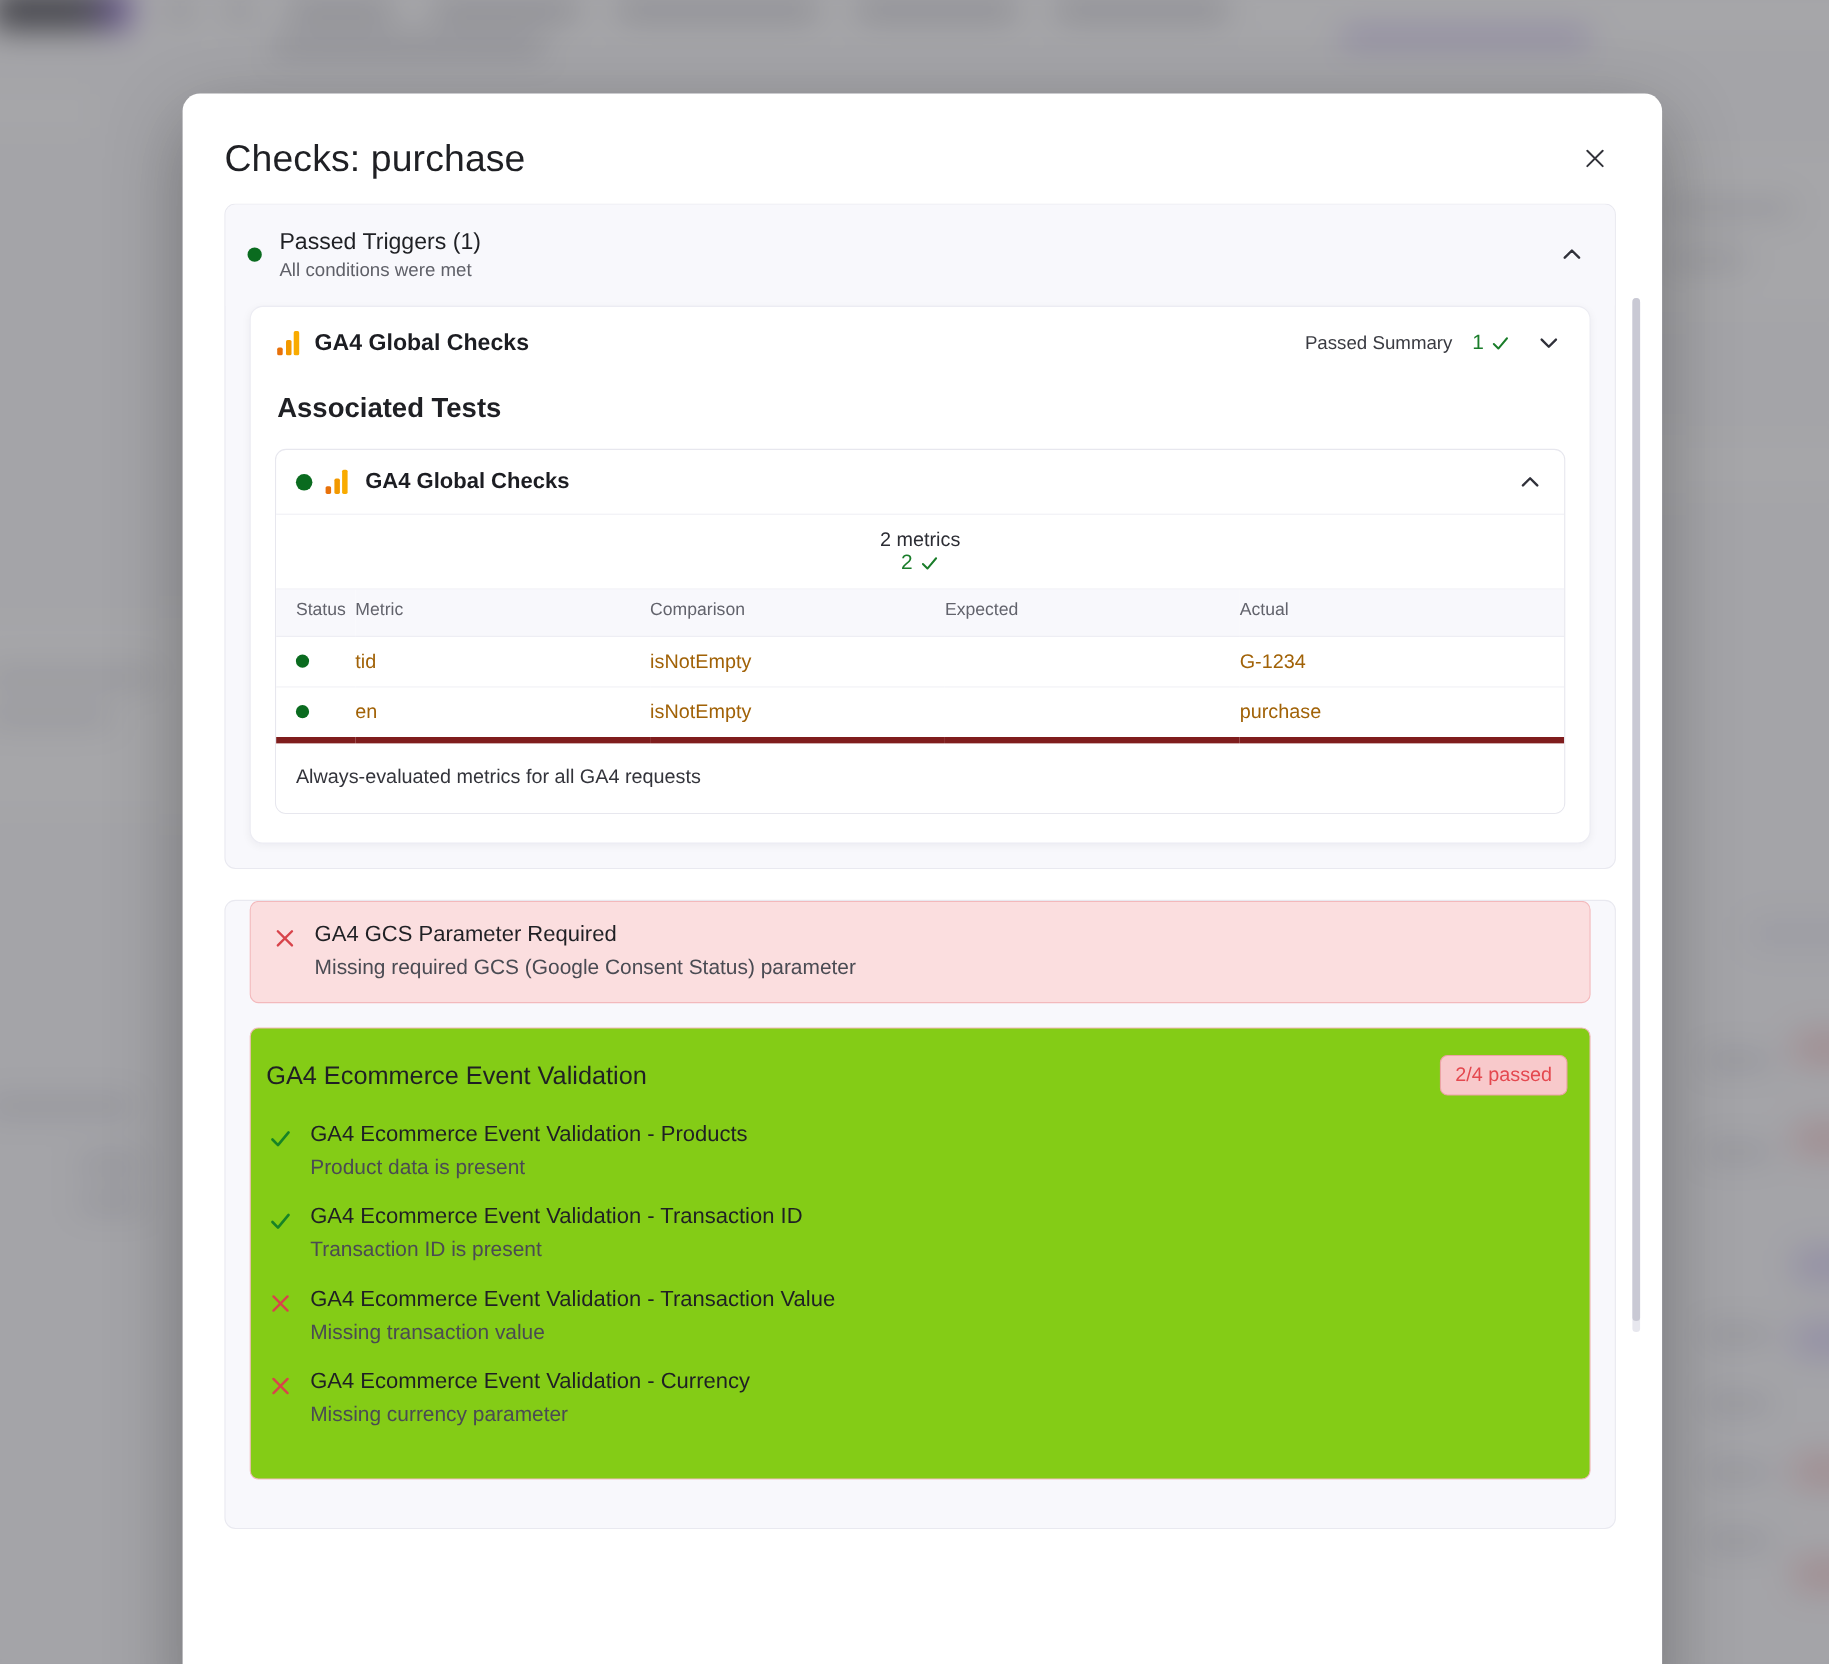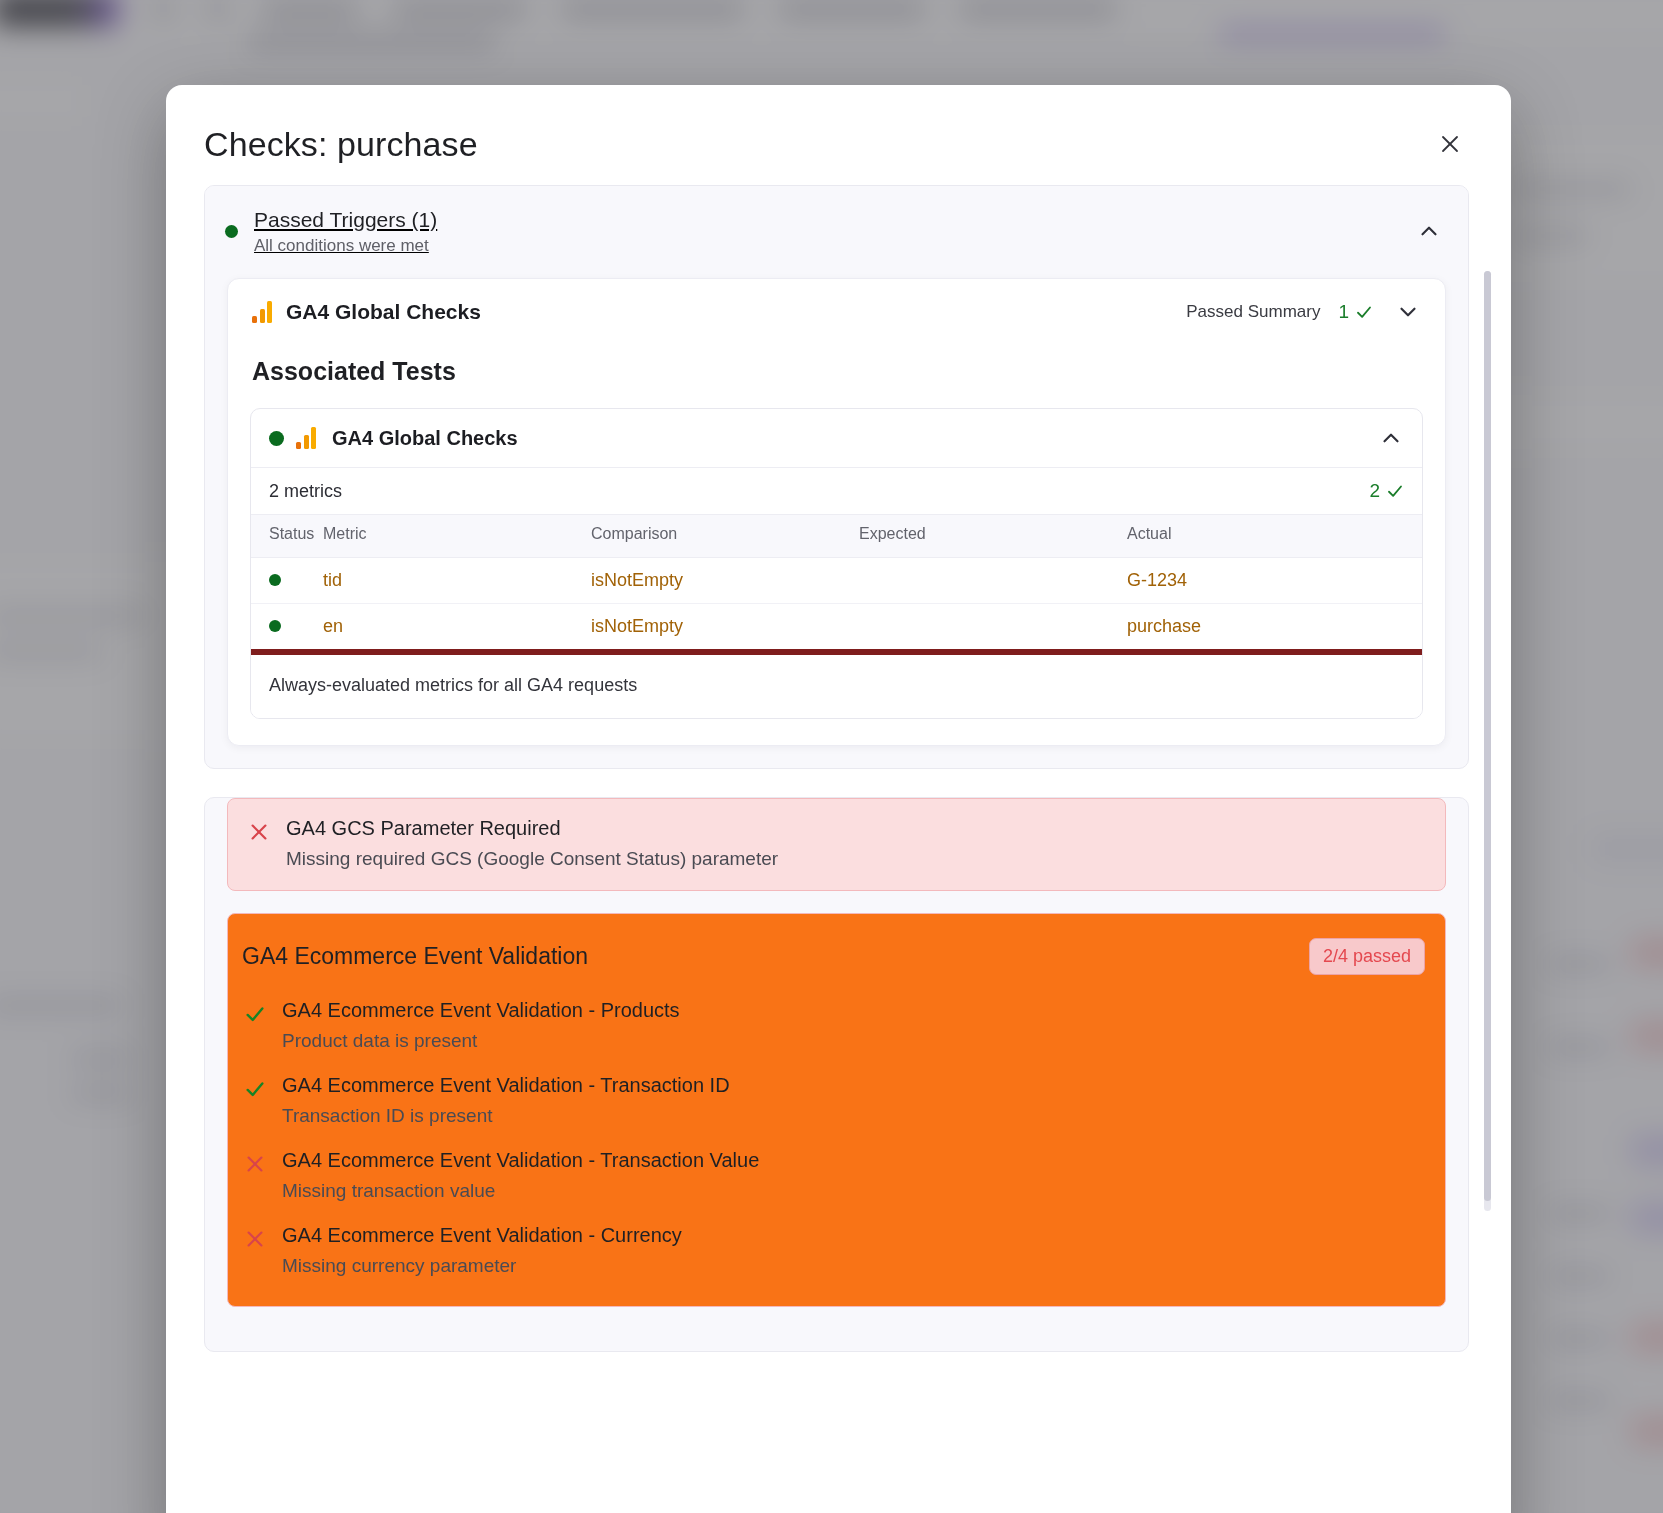--- a/index.html
+++ b/index.html
@@ -73,21 +73,21 @@
     border: 1px solid #e9e9f0; border-radius: 10px; background: #f8f8fc;
     margin-bottom: 28px; overflow: hidden;
   }
   .section-head {
     display: flex; align-items: center; gap: 16px;
     padding: 20px 26px 22px 20px; cursor: pointer; background: #f8f8fc;
   }
   .dot { width: 13px; height: 13px; border-radius: 50%; flex: 0 0 auto; }
   .dot.green { background: #0a6b1f; }
   .dot.red { background: #d32b33; }
-  .section-head-texts { flex: 1 1 auto; text-decoration: underline; }
+  .section-head-texts { flex: 1 1 auto; }
   .section-title { font-size: 21px; color: #1f2024; font-weight: 400; line-height: 1.35; }
   .section-sub { font-size: 17px; color: #5f6068; margin-top: 2px; }
   .chev { width: 26px; height: 26px; color: #30313a; flex: 0 0 auto; }
 
   .section-content { padding: 0 22px 22px 22px; }
 
   
   .trigger-card {
     background: #ffffff; border: 1px solid #ececf3; border-radius: 12px;
     box-shadow: 0 2px 8px rgba(20,20,40,.05);
@@ -113,21 +113,21 @@
 
   
   .test-card { background:#fff; border: 1px solid #e7e7ee; border-radius: 10px; overflow: hidden; }
   .test-card-head {
     display: flex; align-items: center; gap: 12px;
     padding: 16px 18px; border-bottom: 1px solid #ededf3;
   }
   .test-card-name { font-size: 20px; font-weight: 700; color: #1c1d22; flex: 1 1 auto; margin-left: 4px; }
   .metrics-row {
     display: flex; align-items: center; justify-content: space-between;
-    padding: 12px 18px; border-bottom: 1px solid #ededf3; background: #fff;
+    padding: 12px 18px; border-bottom: 1px solid #ededf3; background: #fff; flex-direction: column;
   }
   .metrics-label { font-size: 18px; color: #2c2d34; }
 
   table { width: 100%; border-collapse: collapse; }
   thead th {
     text-align: left; font-size: 16px; font-weight: 400; color: #62636c;
     background: #f8f8fc; padding: 10px 0 14px 0; border-bottom: 1px solid #ededf3;
   }
   tbody td { font-size: 18px; color: #a16207; padding: 12px 0; border-bottom: 1px solid #f1f1f6; }
   tbody tr:last-child td { border-bottom: 6px solid #7f1d1d; }
@@ -142,21 +142,21 @@
   .fail-card {
     background: #fbdedf; border: 1px solid #f3b9bc; border-radius: 8px;
     padding: 18px 20px 20px 20px; margin-bottom: 22px;
     display: flex; gap: 16px; align-items: flex-start;
   }
   .mark { width: 22px; height: 22px; flex: 0 0 auto; margin-top: 4px; }
   .fail-title { font-size: 20px; color: #1f2024; }
   .fail-desc { font-size: 19px; color: #4a4b53; margin-top: 8px; }
 
   .group-card {
-    background: #f97316; border: 1px solid #f3b9bc; border-radius: 8px; padding: 4px 0 13px 0;
+    background: #84cc16; border: 1px solid #f3b9bc; border-radius: 8px; padding: 4px 0 30px 0;
     margin-bottom: 22px;
   }
   .group-head {
     display: flex; align-items: center; justify-content: space-between;
     padding: 20px 20px 18px 14px;
   }
   .group-title { font-size: 23px; color: #1f2024; }
   .badge {
     background: #f8c9cb; border: 1px solid #eda3a6; color: #e4484f;
     border-radius: 7px; font-size: 18px; padding: 7px 13px;

